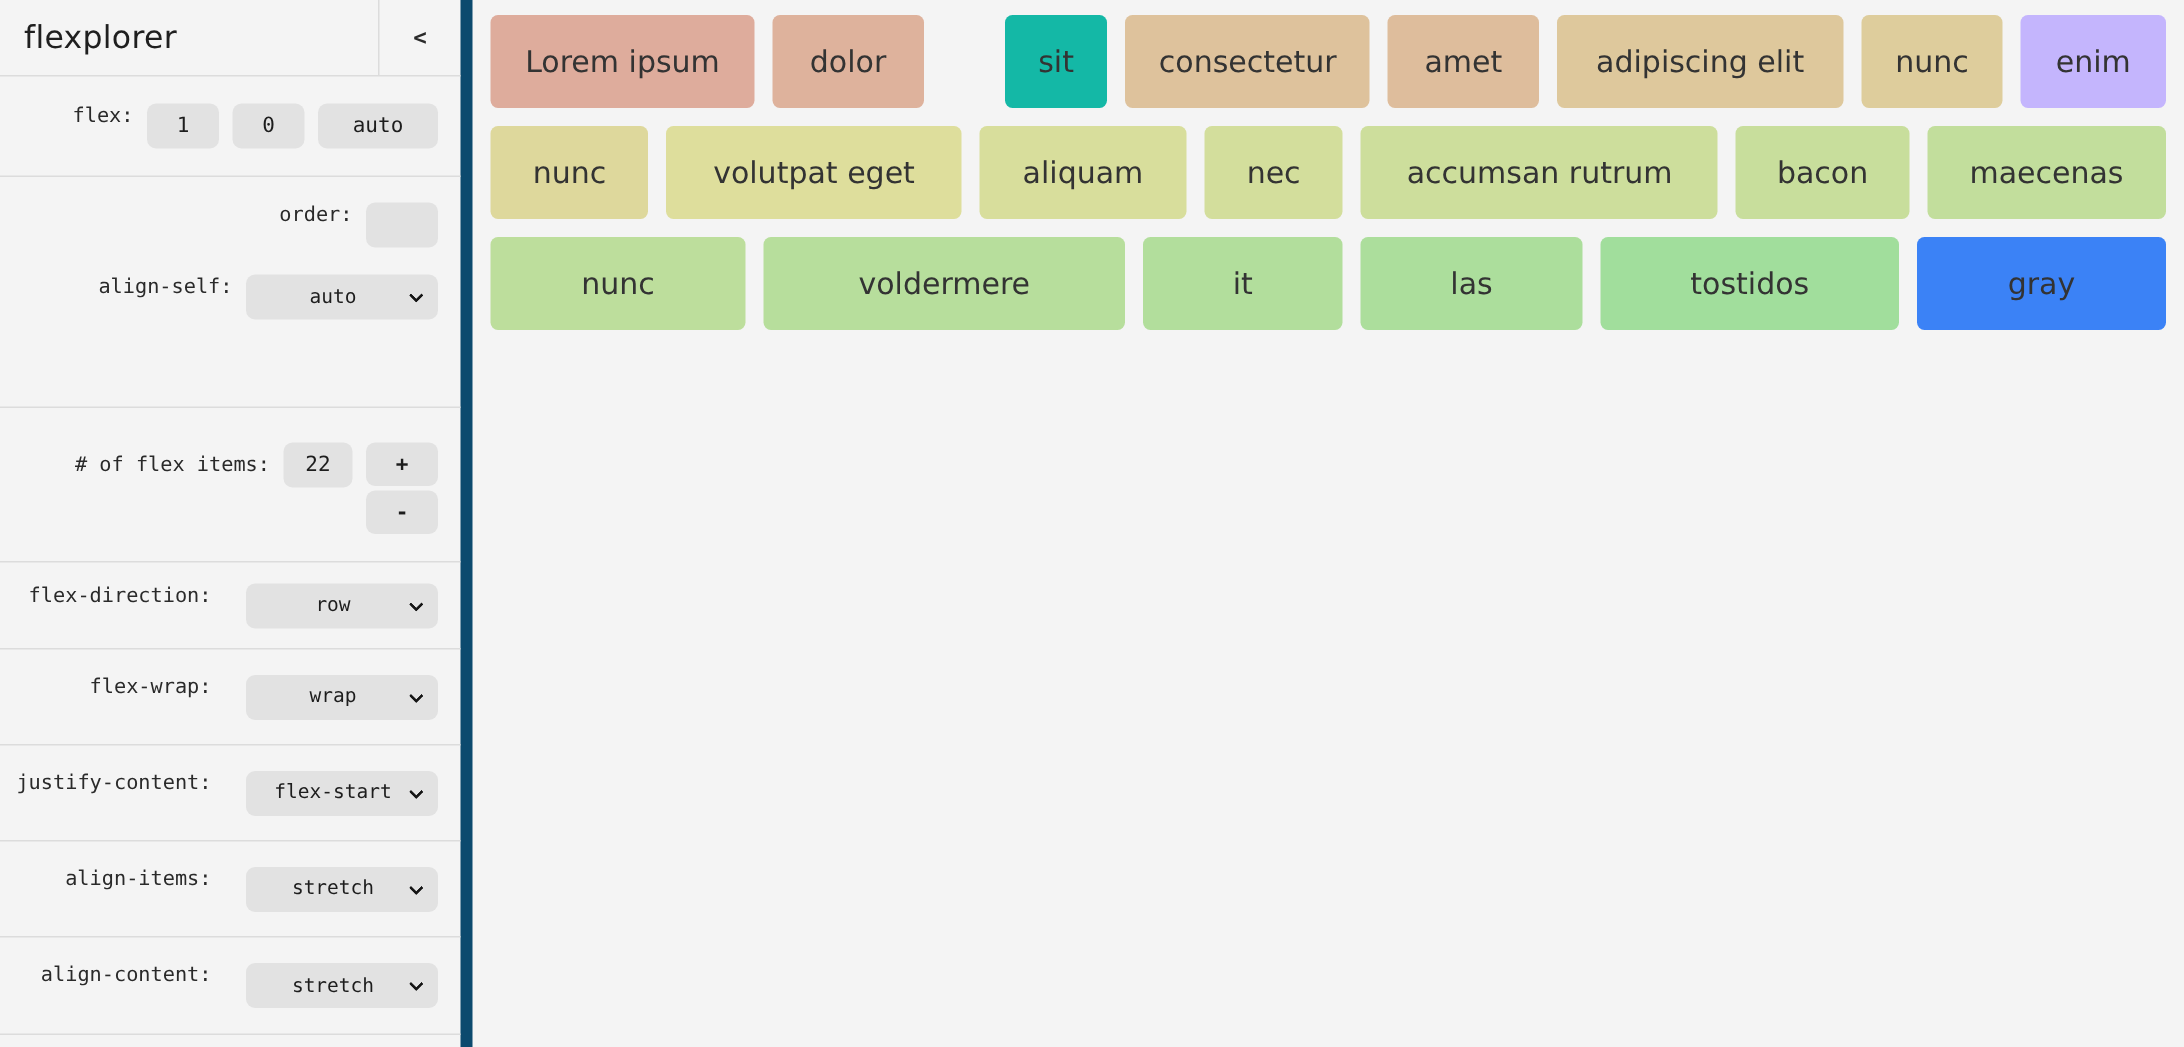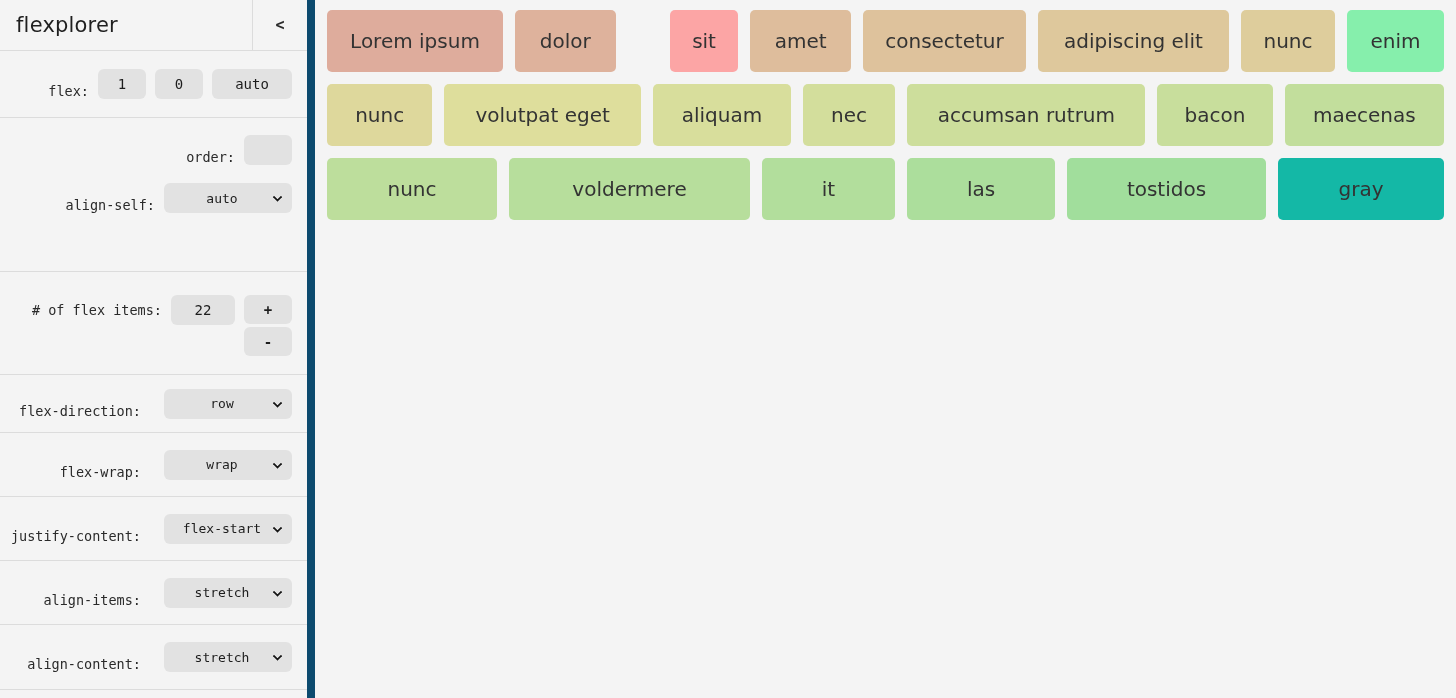--- a/index.html
+++ b/index.html
@@ -10,25 +10,25 @@
   
   .sidebar { width:315px; min-width:315px; height:698px; background:#f4f4f4;
              border-right:8px solid #0c4a6e; display:flex; flex-direction:column; }
   .sb-header { height:51px; display:flex; align-items:stretch; border-bottom:1px solid #dcdcdc; }
   .sb-title { flex:1; display:flex; align-items:center; padding-left:16px;
               font-size:21px; color:#1f1f1f; letter-spacing:.2px; }
   .sb-collapse { width:55px; border-left:1px solid #dcdcdc; display:flex; align-items:center;
                  justify-content:center; font-family:"DejaVu Sans Mono", monospace;
                  font-size:15px; font-weight:bold; color:#2a2a2a; cursor:pointer; background:transparent; border-top:none;border-right:none;border-bottom:none; }
   .section { border-bottom:1px solid #dcdcdc; }
-  .row { display:flex; justify-content:flex-end; align-items:flex-end; gap:9px; padding-right:15px; }
+  .row { display:flex; justify-content:flex-end; align-items:flex-start; gap:9px; padding-right:15px; }
   .lbl { font-family:"DejaVu Sans Mono", monospace; font-size:13.5px; color:#2a2a2a; white-space:pre; }
   .ibox { height:30px; background:#e2e2e2; border:none; border-radius:6px; text-align:center;
           font-family:"DejaVu Sans Mono", monospace; font-size:14px; color:#1d1d1d; outline:none; }
-  .w48 { width:48px; } .w80 { width:80px; } .w46 { width:64px; }
+  .w48 { width:48px; } .w80 { width:80px; } .w46 { width:46px; }
   .btn { height:30px; width:48px; background:#e2e2e2; border:none; border-radius:6px;
          font-family:"DejaVu Sans Mono", monospace; font-size:14px; font-weight:bold; color:#1d1d1d; cursor:pointer; }
   .select { position:relative; width:128px; height:30px; background:#e2e2e2; border-radius:6px;
             display:flex; align-items:center; justify-content:center; cursor:pointer;
             font-family:"DejaVu Sans Mono", monospace; font-size:13px; color:#1d1d1d;
             padding-right:22px; padding-left:10px; }
   .chev { position:absolute; right:11px; top:50%; width:7px; height:7px;
           border-right:2px solid #151515; border-bottom:2px solid #151515;
           transform:translateY(-65%) rotate(45deg); border-radius:1px; }
 
@@ -150,39 +150,39 @@
       </div>
     </div>
 
     <div style="flex:1"></div>
   </div>
 
   <div class="main">
     <div class="flex-row">
         <div class="flex-item" style="background: rgb(222, 172, 156); flex: 1 1 187px;">Lorem ipsum</div>
         <div class="flex-item" style="background: rgb(222, 178, 156); flex: 1 1 107px;">dolor</div>
-        <div class="flex-item" style="background: #fca5a5; flex: 1 1 73px; margin-left: 48px;">sit</div>
+        <div class="flex-item" style="background: #14b8a6; flex: 1 1 73px; margin-left: 48px;">sit</div>
+        <div class="flex-item" style="background: rgb(222, 194, 156); flex: 1 1 173px;">consectetur</div>
         <div class="flex-item" style="background: rgb(222, 189, 156); flex: 1 1 107px;">amet</div>
-        <div class="flex-item" style="background: rgb(222, 194, 156); flex: 1 1 173px;">consectetur</div>
         <div class="flex-item" style="background: rgb(222, 200, 156); flex: 1 1 203px;">adipiscing elit</div>
         <div class="flex-item" style="background: rgb(222, 205, 156); flex: 1 1 100px;">nunc</div>
-        <div class="flex-item" style="background: #86efac; flex: 1 1 103px;">enim</div>
+        <div class="flex-item" style="background: #c4b5fd; flex: 1 1 103px;">enim</div>
       </div>
     <div class="flex-row">
         <div class="flex-item" style="background: rgb(222, 216, 156); flex: 1 1 107px;">nunc</div>
         <div class="flex-item" style="background: rgb(222, 222, 156); flex: 1 1 200px;">volutpat eget</div>
         <div class="flex-item" style="background: rgb(216, 222, 156); flex: 1 1 140px;">aliquam</div>
         <div class="flex-item" style="background: rgb(211, 222, 156); flex: 1 1 94px;">nec</div>
         <div class="flex-item" style="background: rgb(205, 222, 156); flex: 1 1 242px;">accumsan rutrum</div>
         <div class="flex-item" style="background: rgb(200, 222, 156); flex: 1 1 117px;">bacon</div>
         <div class="flex-item" style="background: rgb(194, 222, 156); flex: 1 1 162px;">maecenas</div>
       </div>
     <div class="flex-row">
         <div class="flex-item" style="background: rgb(189, 222, 156); flex: 1 1 147px;">nunc</div>
         <div class="flex-item" style="background: rgb(183, 222, 156); flex: 1 1 218px;">voldermere</div>
         <div class="flex-item" style="background: rgb(178, 222, 156); flex: 1 1 110px;">it</div>
         <div class="flex-item" style="background: rgb(172, 222, 156); flex: 1 1 125px;">las</div>
         <div class="flex-item" style="background: rgb(161, 222, 156); flex: 1 1 176px;">tostidos</div>
-        <div class="flex-item" style="background: #14b8a6; flex: 1 1 143px;">gray</div>
+        <div class="flex-item" style="background: #3b82f6; flex: 1 1 143px;">gray</div>
       </div>
   </div>
 
 </div>
 
 </body></html>

